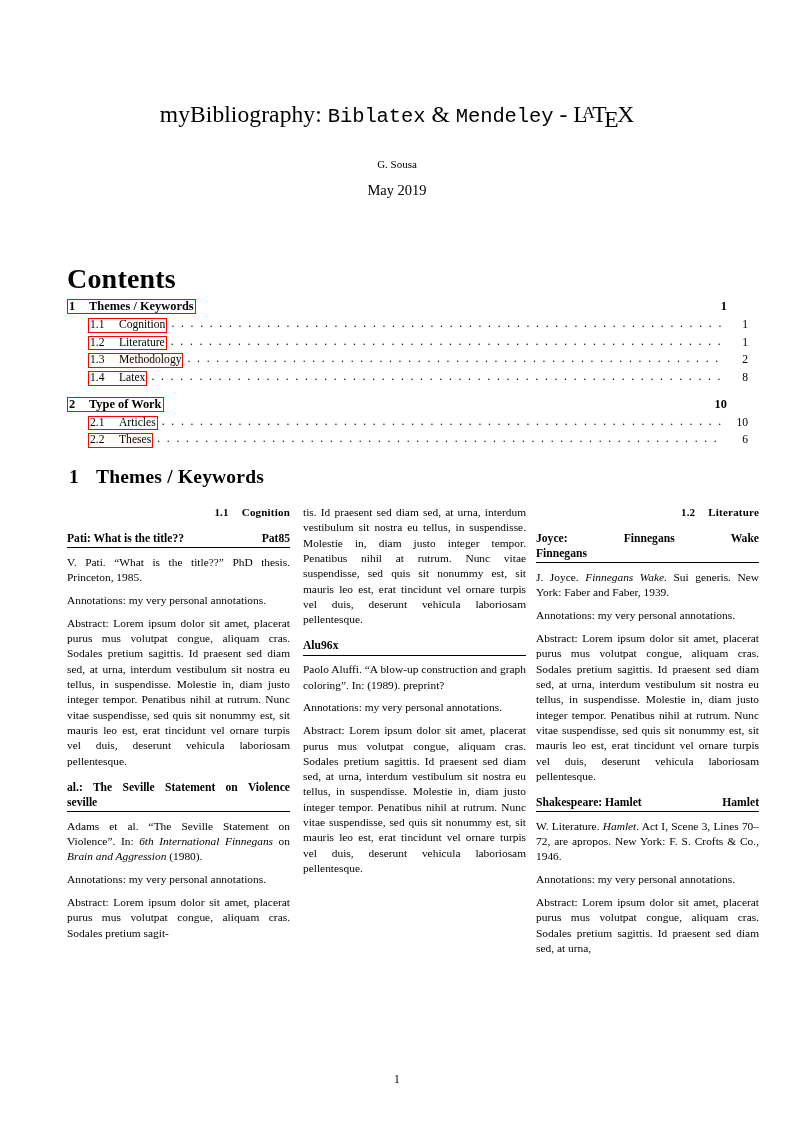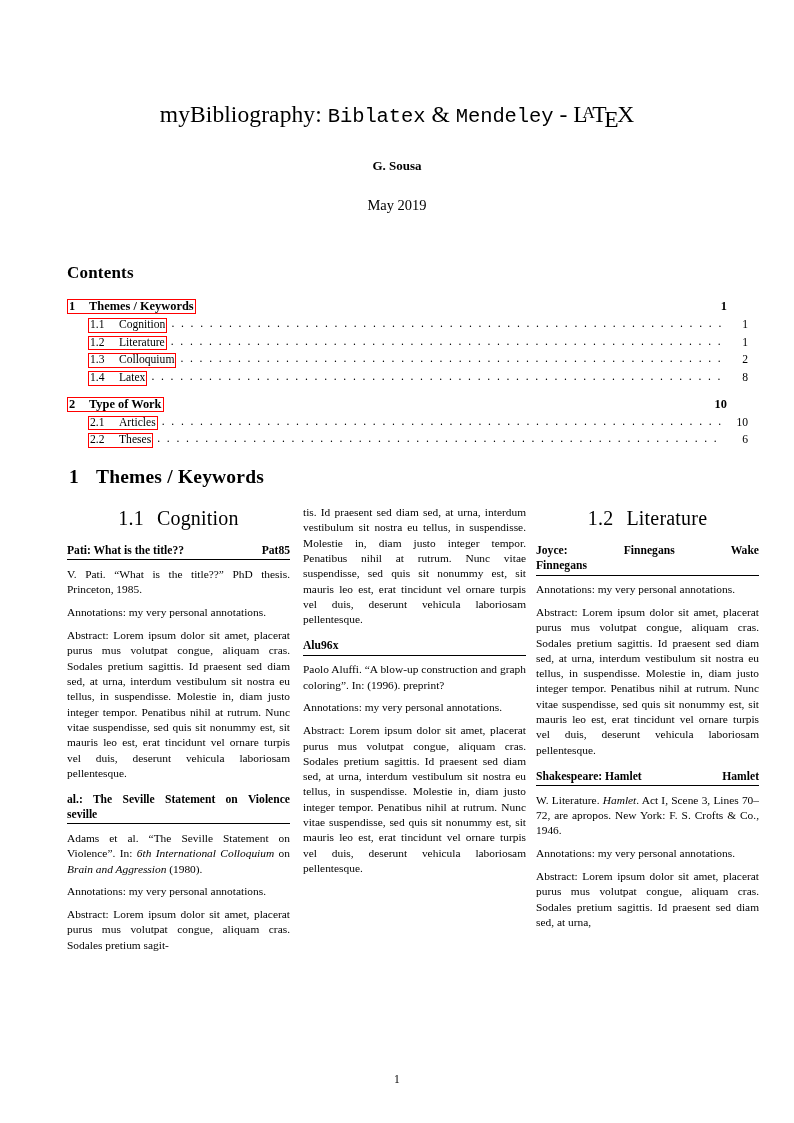--- a/index.html
+++ b/index.html
@@ -53,36 +53,35 @@
     margin-left: -0.31em;
     margin-right: -0.14em;
   }
   .latexlogo .l-e {
     position: relative;
     top: 0.21em;
     margin-left: -0.10em;
     margin-right: -0.06em;
   }
   .doc-author {
-    font-size: 13px;
+    font-size: 11px;
     margin-top: 29px;
-    font-weight: bold;
   }
   .doc-date {
     font-size: 14.5px;
-    margin-top: 23px;
+    margin-top: 12px;
     text-align: center;
   }
 
   
   .contents-heading {
     position: absolute;
     left: 67px;
     top: 263px;
-    font-size: 17px;
+    font-size: 28px;
     font-weight: bold;
     letter-spacing: 0.2px;
   }
   .toc {
     position: absolute;
     left: 67px;
     top: 299px;
     width: 660px;
     font-size: 11.6px;
   }
@@ -162,25 +161,25 @@
     overflow: hidden;
     font-size: 11.4px;
     line-height: 1.345;
     text-align: justify;
   }
   .col-1 { left: 0px; }
   .col-2 { left: 236px; }
   .col-3 { left: 469px; }
 
   .subsection {
-    font-size: 20px;
-    font-weight: normal;
+    font-size: 11px;
+    font-weight: bold;
     margin: 0 0 11px 0;
     letter-spacing: 0.2px;
-    text-align: center;
+    text-align: right;
   }
   .subsection .sub-num { margin-right: 13px; }
   .subsection.tight-top { margin-top: 0; }
 
   .entry { margin-bottom: 0; }
   .entry-head {
     font-weight: bold;
     font-size: 11.6px;
     line-height: 1.30;
     border-bottom: 1.4px solid #000;
@@ -263,21 +262,21 @@
         <span class="toc-num">1.2</span>
         <span class="toc-text">Literature</span>
       </span>
       <span class="toc-dots">. . . . . . . . . . . . . . . . . . . . . . . . . . . . . . . . . . . . . . . . . . . . . . . . . . . . . . . . . . . . . . . . . . . . . . . . . .</span>
       <span class="toc-page">1</span>
     </div>
 
     <div class="toc-row level2">
       <span class="toc-link">
         <span class="toc-num">1.3</span>
-        <span class="toc-text">Colloquium</span>
+        <span class="toc-text">Methodology</span>
       </span>
       <span class="toc-dots">. . . . . . . . . . . . . . . . . . . . . . . . . . . . . . . . . . . . . . . . . . . . . . . . . . . . . . . . . . . . . . . . . . . . . . . . . .</span>
       <span class="toc-page">2</span>
     </div>
 
     <div class="toc-row level2">
       <span class="toc-link">
         <span class="toc-num">1.4</span>
         <span class="toc-text">Latex</span>
       </span>
@@ -336,53 +335,54 @@
         <p class="entry-p">V. Pati. “What is the title??” PhD thesis. Princeton, 1985.</p>
         <p class="entry-p">Annotations: my very personal annotations.</p>
         <p class="entry-p last">Abstract: Lorem ipsum dolor sit amet, placerat purus mus volutpat congue, aliquam cras. Sodales pretium sagittis. Id praesent sed diam sed, at urna, interdum vestibulum sit nostra eu tellus, in suspendisse. Molestie in, diam justo integer tempor. Penatibus nihil at rutrum. Nunc vitae suspendisse, sed quis sit nonummy est, sit mauris leo est, erat tincidunt vel ornare turpis vel duis, deserunt vehicula laboriosam pellentesque.</p>
       </div>
 
       <div class="entry">
         <div class="entry-head">
           <span class="eh-title-just">al.: The Seville Statement on Violence</span>
           <span class="eh-line right-only">seville</span>
         </div>
-        <p class="entry-p"><span>Adams et al. “The Seville Statement on Violence”. In: </span><span class="it">6th International Colloquium</span><span> on </span><span class="it">Brain and Aggression</span><span> (1980).</span></p>
+        <p class="entry-p"><span>Adams et al. “The Seville Statement on Violence”. In: </span><span class="it">6th International Finnegans</span><span> on </span><span class="it">Brain and Aggression</span><span> (1980).</span></p>
         <p class="entry-p">Annotations: my very personal annotations.</p>
         <p class="entry-p">Abstract: Lorem ipsum dolor sit amet, placerat purus mus volutpat congue, aliquam cras. Sodales pretium sagit-</p>
       </div>
 
     </div>
 
     <div class="col col-2">
 
       <p class="entry-p last">tis. Id praesent sed diam sed, at urna, interdum vestibulum sit nostra eu tellus, in suspendisse. Molestie in, diam justo integer tempor. Penatibus nihil at rutrum. Nunc vitae suspendisse, sed quis sit nonummy est, sit mauris leo est, erat tincidunt vel ornare turpis vel duis, deserunt vehicula laboriosam pellentesque.</p>
 
       <div class="entry">
         <div class="entry-head">
           <span class="eh-line right-only">Alu96x</span>
         </div>
-        <p class="entry-p">Paolo Aluffi. “A blow-up construction and graph coloring”. In: (1996). preprint?</p>
+        <p class="entry-p">Paolo Aluffi. “A blow-up construction and graph coloring”. In: (1989). preprint?</p>
         <p class="entry-p">Annotations: my very personal annotations.</p>
         <p class="entry-p last">Abstract: Lorem ipsum dolor sit amet, placerat purus mus volutpat congue, aliquam cras. Sodales pretium sagittis. Id praesent sed diam sed, at urna, interdum vestibulum sit nostra eu tellus, in suspendisse. Molestie in, diam justo integer tempor. Penatibus nihil at rutrum. Nunc vitae suspendisse, sed quis sit nonummy est, sit mauris leo est, erat tincidunt vel ornare turpis vel duis, deserunt vehicula laboriosam pellentesque.</p>
       </div>
 
     </div>
 
     <div class="col col-3">
 
       <div class="subsection tight-top">
         <span class="sub-num">1.2</span><span>Literature</span>
       </div>
 
       <div class="entry">
         <div class="entry-head">
           <span class="eh-line">Joyce: Finnegans Wake</span>
           <span class="eh-line right-only">Finnegans</span>
         </div>
+        <p class="entry-p"><span>J. Joyce. </span><span class="it">Finnegans Wake</span><span>. Sui generis. New York: Faber and Faber, 1939.</span></p>
         <p class="entry-p">Annotations: my very personal annotations.</p>
         <p class="entry-p last">Abstract: Lorem ipsum dolor sit amet, placerat purus mus volutpat congue, aliquam cras. Sodales pretium sagittis. Id praesent sed diam sed, at urna, interdum vestibulum sit nostra eu tellus, in suspendisse. Molestie in, diam justo integer tempor. Penatibus nihil at rutrum. Nunc vitae suspendisse, sed quis sit nonummy est, sit mauris leo est, erat tincidunt vel ornare turpis vel duis, deserunt vehicula laboriosam pellentesque.</p>
       </div>
 
       <div class="entry">
         <div class="entry-head">
           <span class="eh-line split">
             <span>Shakespeare: Hamlet</span>
             <span>Hamlet</span>
           </span>

